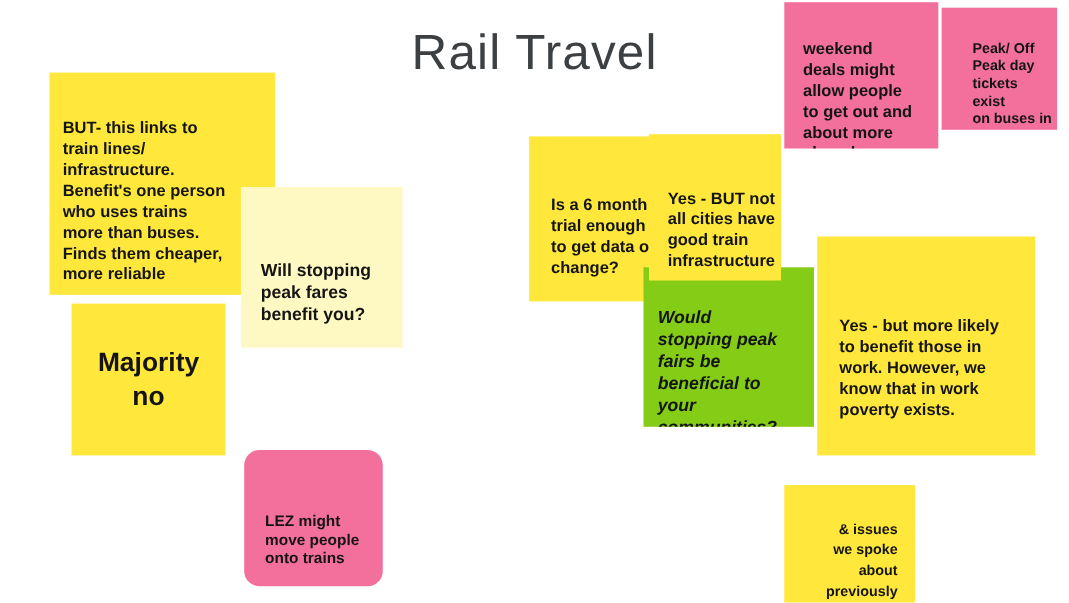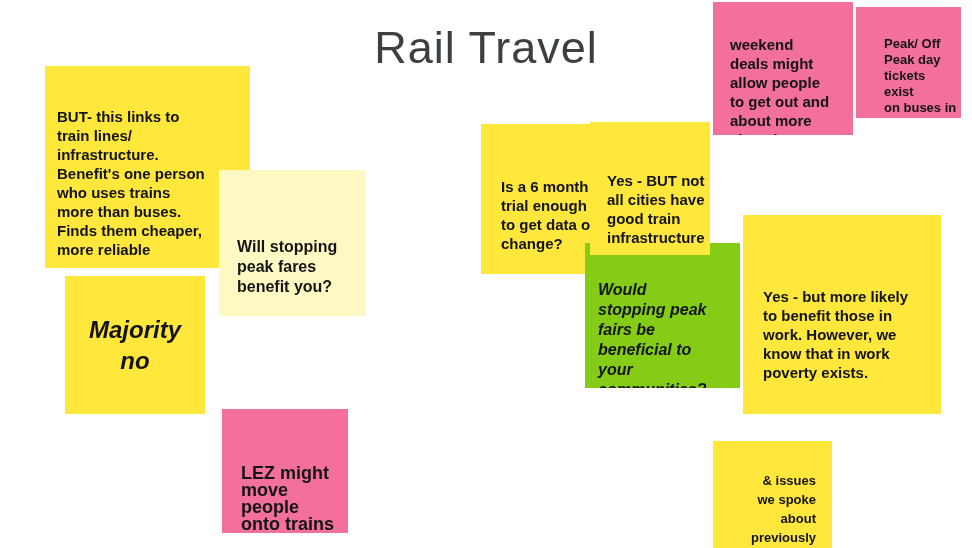--- a/index.html
+++ b/index.html
@@ -13,21 +13,21 @@
   }
   .note{
     position:absolute;box-sizing:border-box;color:#141414;font-weight:700;
     white-space:pre-line;overflow:hidden;
   }
   .note .txt{display:block;}
   
   .n0{left:21px;top:66px;width:205px;height:202px;padding:22px 6px 0 12px;font-size:15px;line-height:19px;margin-left:24px;}
   .n1{left:219px;top:170px;width:147px;height:146px;padding:47px 4px 0 18px;font-size:16px;line-height:20px;z-index:3;}
   .n2{left:65px;top:276px;width:140px;height:138px;display:flex;align-items:center;justify-content:center;text-align:center;font-size:24px;line-height:31px;}
-  .n3{left:222px;top:409px;width:126px;height:124px;padding:39px 4px 0 19px;font-size:18px;line-height:17px;}
+  .n3{left:222px;top:409px;width:126px;height:124px;padding:39px 4px 0 19px;font-size:14px;line-height:17px;border-radius:14px;}
   .n4{left:445px;top:124px;width:135px;height:150px;padding:34px 4px 0 20px;font-size:15px;line-height:19px;margin-left:36px;}
   .n5{left:386px;top:258px;width:203px;height:192px;padding:50px 6px 0 17px;font-size:15px;line-height:19px;z-index:2;}
   .n6{left:590px;top:122px;width:120px;height:133px;padding:30px 4px 0 17px;font-size:15px;line-height:19px;z-index:2;}
   .n7{left:585px;top:243px;width:155px;height:145px;padding:17px 4px 0 13px;font-size:16px;line-height:20px;z-index:1;}
   .n8{left:743px;top:215px;width:198px;height:199px;padding:53px 6px 0 20px;font-size:15px;line-height:19px;}
   .n9{left:713px;top:2px;width:140px;height:133px;padding:14px 4px 0 17px;font-size:15px;line-height:19px;}
   .n10{left:856px;top:7px;width:105px;height:111px;padding:13px 4px 0 28px;font-size:13px;line-height:16px;}
   .n11{left:591px;top:390px;width:151px;height:143px;padding:26px 4px 0 19px;font-size:15px;line-height:19px;z-index:2;}
   .n12{left:713px;top:441px;width:119px;height:107px;padding:11px 16px 0 4px;font-size:13px;line-height:19px;text-align:right;}
 </style>
@@ -48,21 +48,21 @@
 Finds them cheaper,
 more reliable</span>
   </div>
 
   <div class="note n1" style="background-color: #fef9c3; color: rgb(20, 20, 20);">
     <span class="txt">Will stopping
 peak fares
 benefit you?</span>
   </div>
 
-  <div class="note n2" style="background-color: rgb(255, 231, 59); color: rgb(20, 20, 20); font-style: italic;">
+  <div class="note n2" style="background-color: rgb(255, 231, 59); color: rgb(20, 20, 20);">
     <span class="txt">Majority
 no</span>
   </div>
 
   <div class="note n3" style="background-color: rgb(243, 112, 157); color: rgb(20, 20, 20);">
     <span class="txt">LEZ might
 move people
 onto trains</span>
   </div>
 

